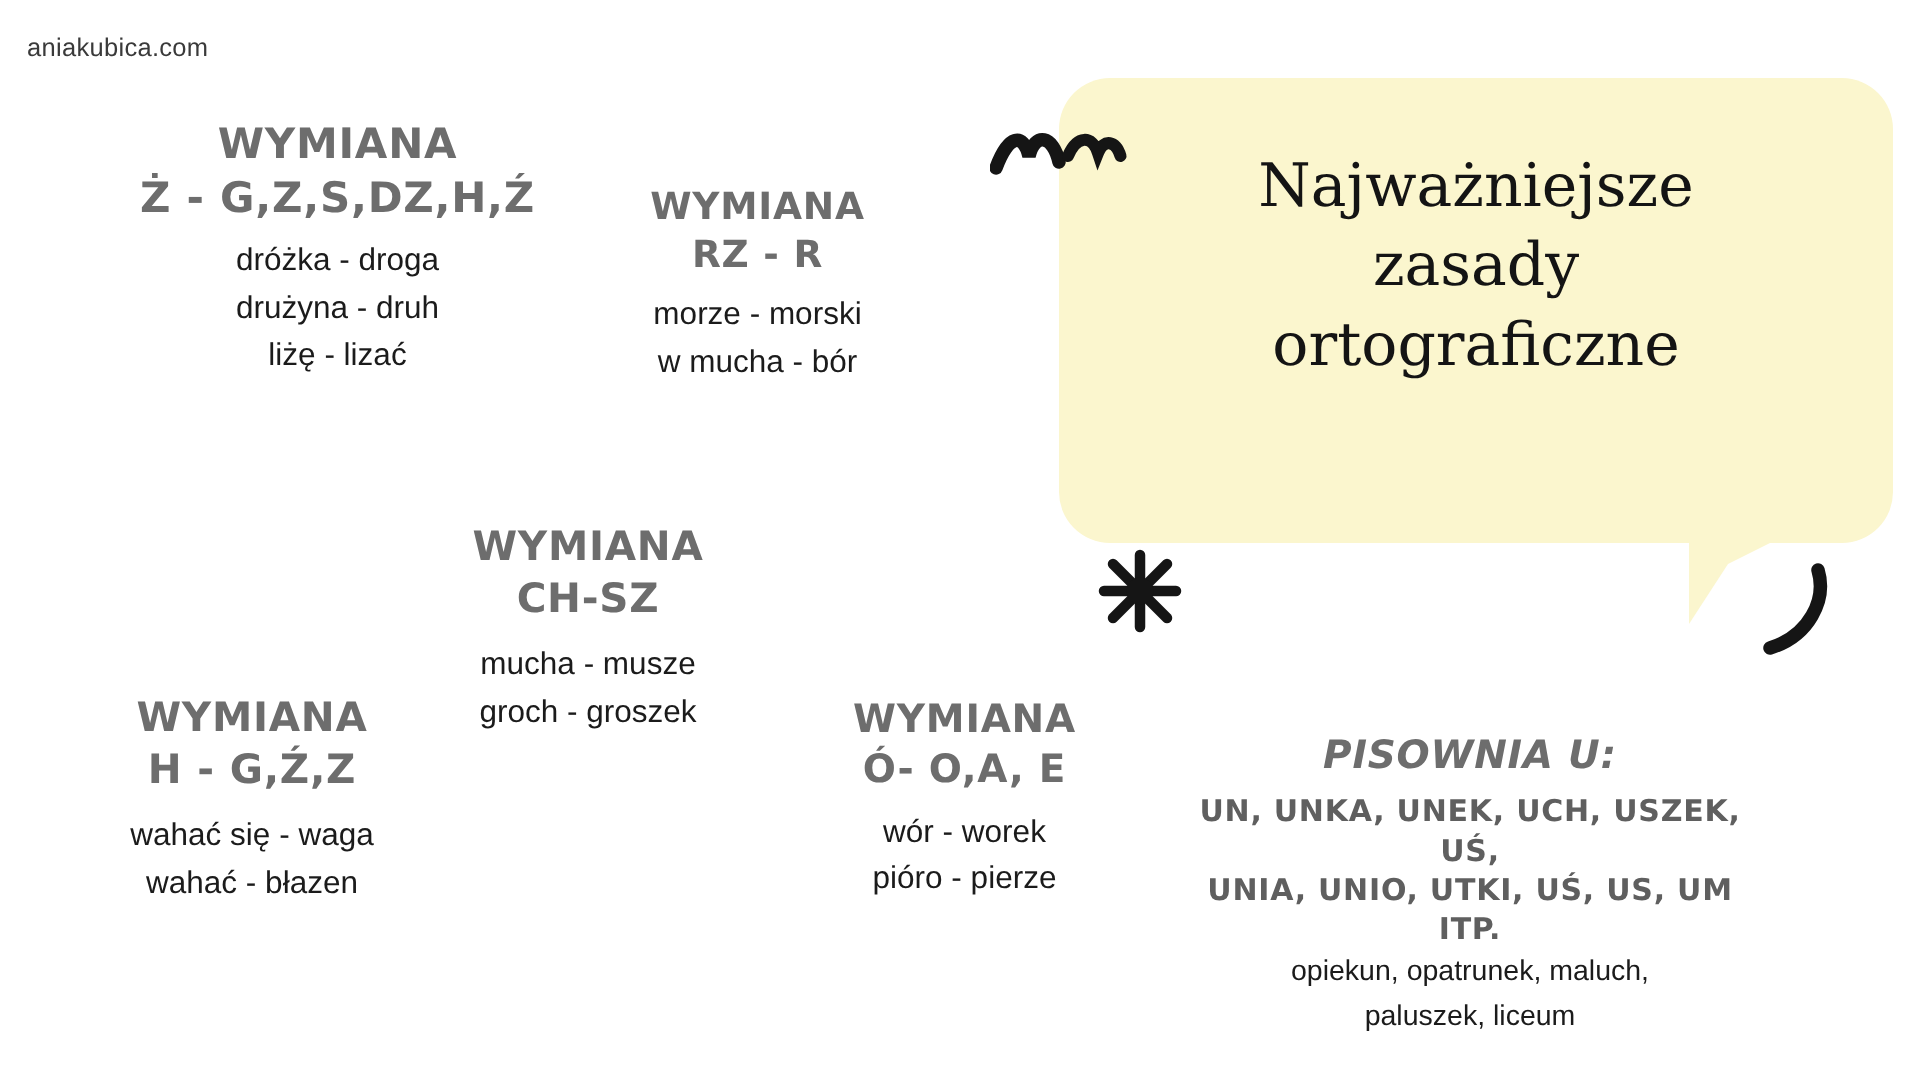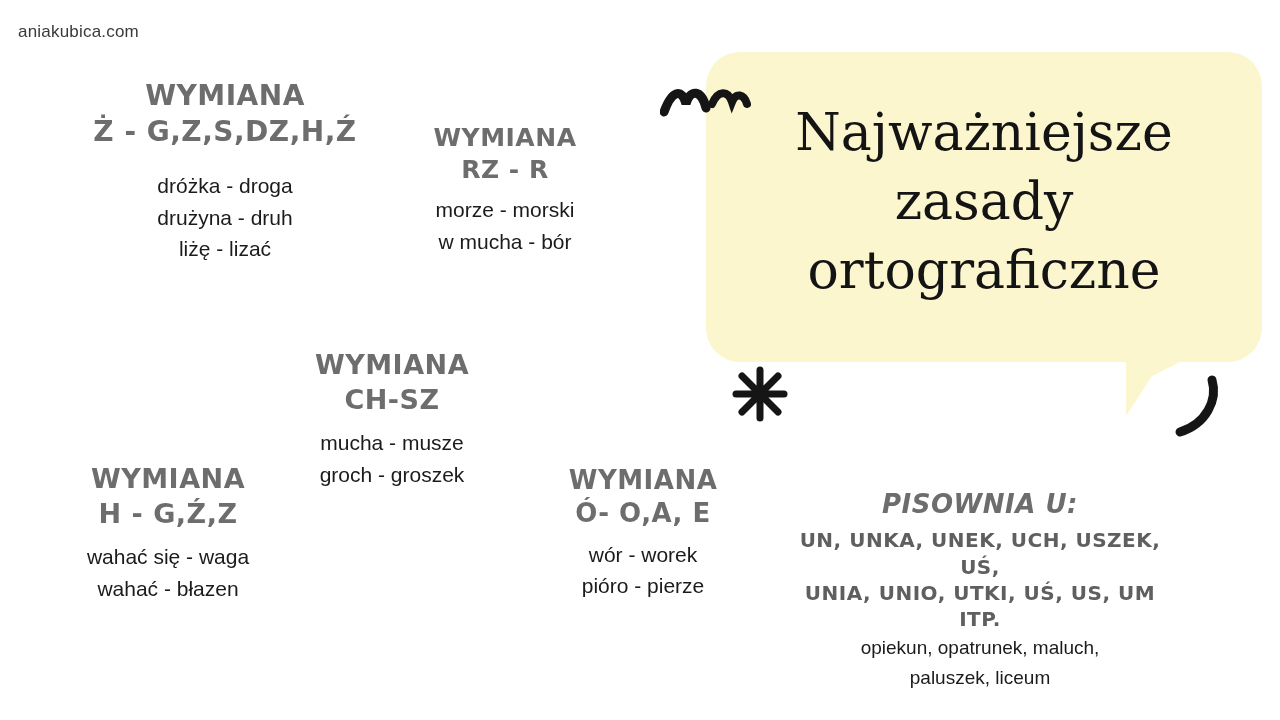--- a/index.html
+++ b/index.html
@@ -56,21 +56,21 @@
     border-bottom: 40px solid transparent;
   }
   #bubble-title {
     position: absolute;
     left: 0;
     top: 46px;
     width: 556px;
     text-align: center;
     font-family: "DejaVu Serif", serif;
     font-weight: 400;
-    font-size: 52px;
+    font-size: 40px;
     line-height: 1.33;
     color: #141414;
     white-space: pre-line;
   }
 
   
   .doodle { position: absolute; }
   #doodle-birds { left: 660px; top: 82px; }
   #doodle-star  { left: 728px; top: 362px; }
   #doodle-swoosh{ left: 1168px; top: 374px; }
@@ -88,21 +88,21 @@
   .examples {
     font-family: "Liberation Sans", sans-serif;
     color: #1b1b1b;
     line-height: 1.52;
   }
   .examples div { white-space: nowrap; }
 
   
   #block-z { left: 60px; top: 78px; width: 330px; text-align: center; }
   #block-z .rule-head { font-size: 28px; }
-  #block-z .examples { font-size: 21px; margin-top: 20px; }
+  #block-z .examples { font-size: 21px; margin-top: 8px; }
 
   
   #block-rz { left: 390px; top: 122px; width: 230px; text-align: center; }
   #block-rz .rule-head { font-size: 25px; }
   #block-rz .examples { font-size: 21px; margin-top: 8px; }
 
   
   #block-ch { left: 268px; top: 348px; width: 248px; text-align: center; }
   #block-ch .rule-head { font-size: 27px; }
   #block-ch .examples { font-size: 21px; margin-top: 10px; }

